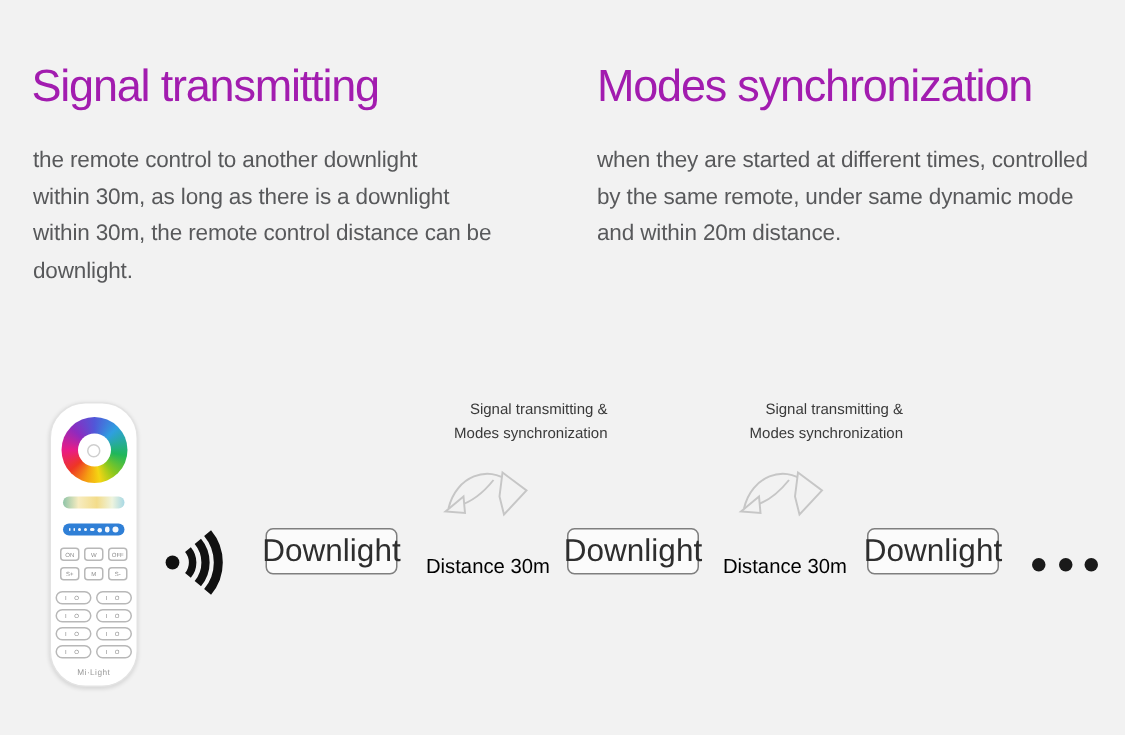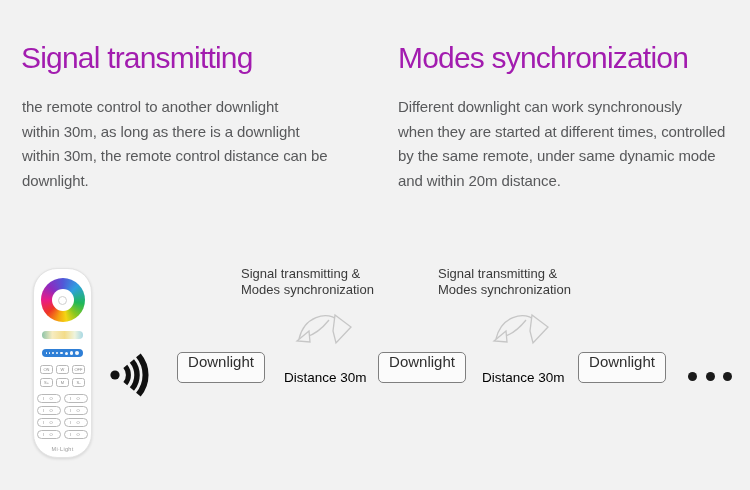--- a/index.html
+++ b/index.html
@@ -100,37 +100,37 @@
   .brand {
     margin-top:7px; text-align:center;
     font-size:5.5px; color:#9a9a9a; letter-spacing:0.3px;
   }
 
   
   .signal-icon { position:absolute; left:108px; top:347px; }
 
   .link-label {
     position:absolute; top:266px; width:164px;
-    text-align:left;
-    font-size:13px; line-height:15.5px; color:#3a3a3a;
+    text-align:right;
+    font-size:10px; line-height:15.5px; color:#3a3a3a;
   }
   .link-label.g1 { left:241px; }
   .link-label.g2 { left:438px; }
 
   .sync-arrow { position:absolute; top:308px; }
   .sync-arrow.g1 { left:292px; }
   .sync-arrow.g2 { left:489px; }
 
   .dl-box {
     position:absolute; top:352px;
     width:88px; height:31px;
     background:#fbfbfb;
     border:1px solid #7f7f7f; border-radius:5px;
-    display:flex; justify-content:center;
-    font-size:15px; color:#2e2e2e;
+    display:flex; align-items:center; justify-content:center;
+    font-size:21px; color:#2e2e2e;
   }
   .dl-box.b1 { left:177px; }
   .dl-box.b2 { left:378px; }
   .dl-box.b3 { left:578px; }
 
   .distance {
     position:absolute; top:370px; width:80px; text-align:center;
     font-size:13.5px; color:#000000; white-space:nowrap;
   }
   .distance.g1 { left:284px; }
@@ -152,21 +152,20 @@
 <h1 class="heading right">Modes synchronization</h1>
 
 <div class="body-text left">
   <div>the remote control to another downlight</div>
   <div>within 30m, as long as there is a downlight</div>
   <div>within 30m, the remote control distance can be</div>
   <div>downlight.</div>
 </div>
 
 <div class="body-text right">
-  <div>Different downlight can work synchronously</div>
   <div>when they are started at different times, controlled</div>
   <div>by the same remote, under same dynamic mode</div>
   <div>and within 20m distance.</div>
 </div>
 
 <div class="remote">
   <div class="wheel">
     <span class="wheel-center"></span>
   </div>
   <div class="ct-bar"></div>

